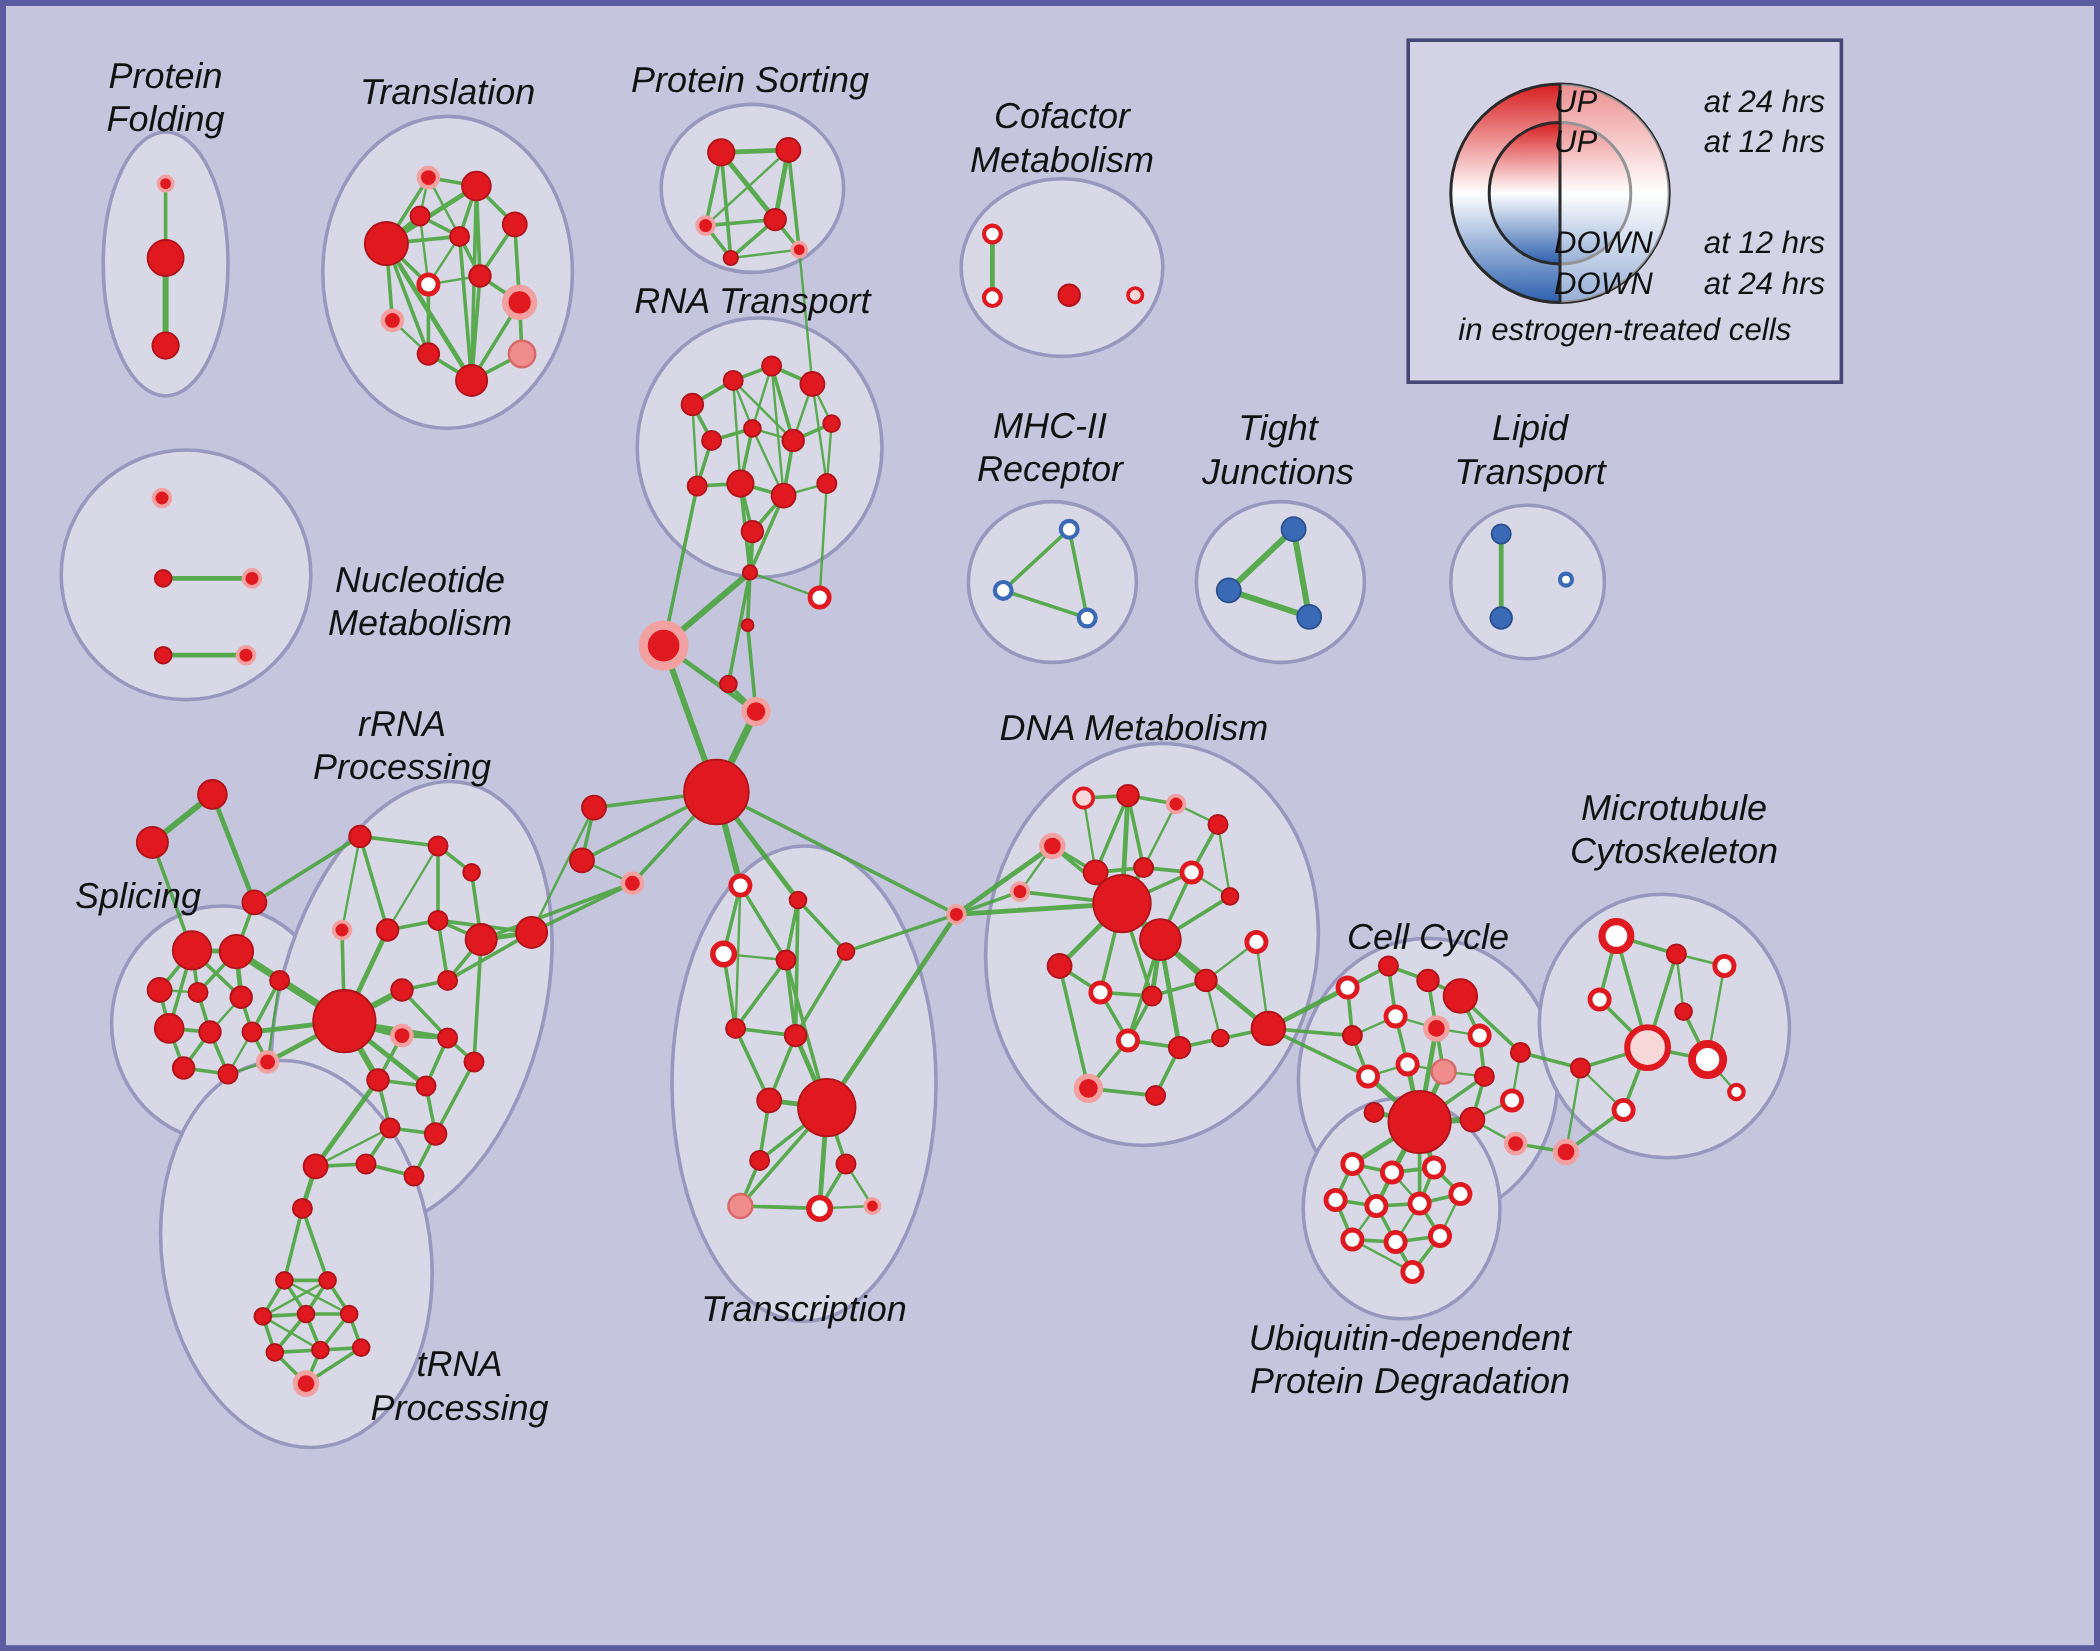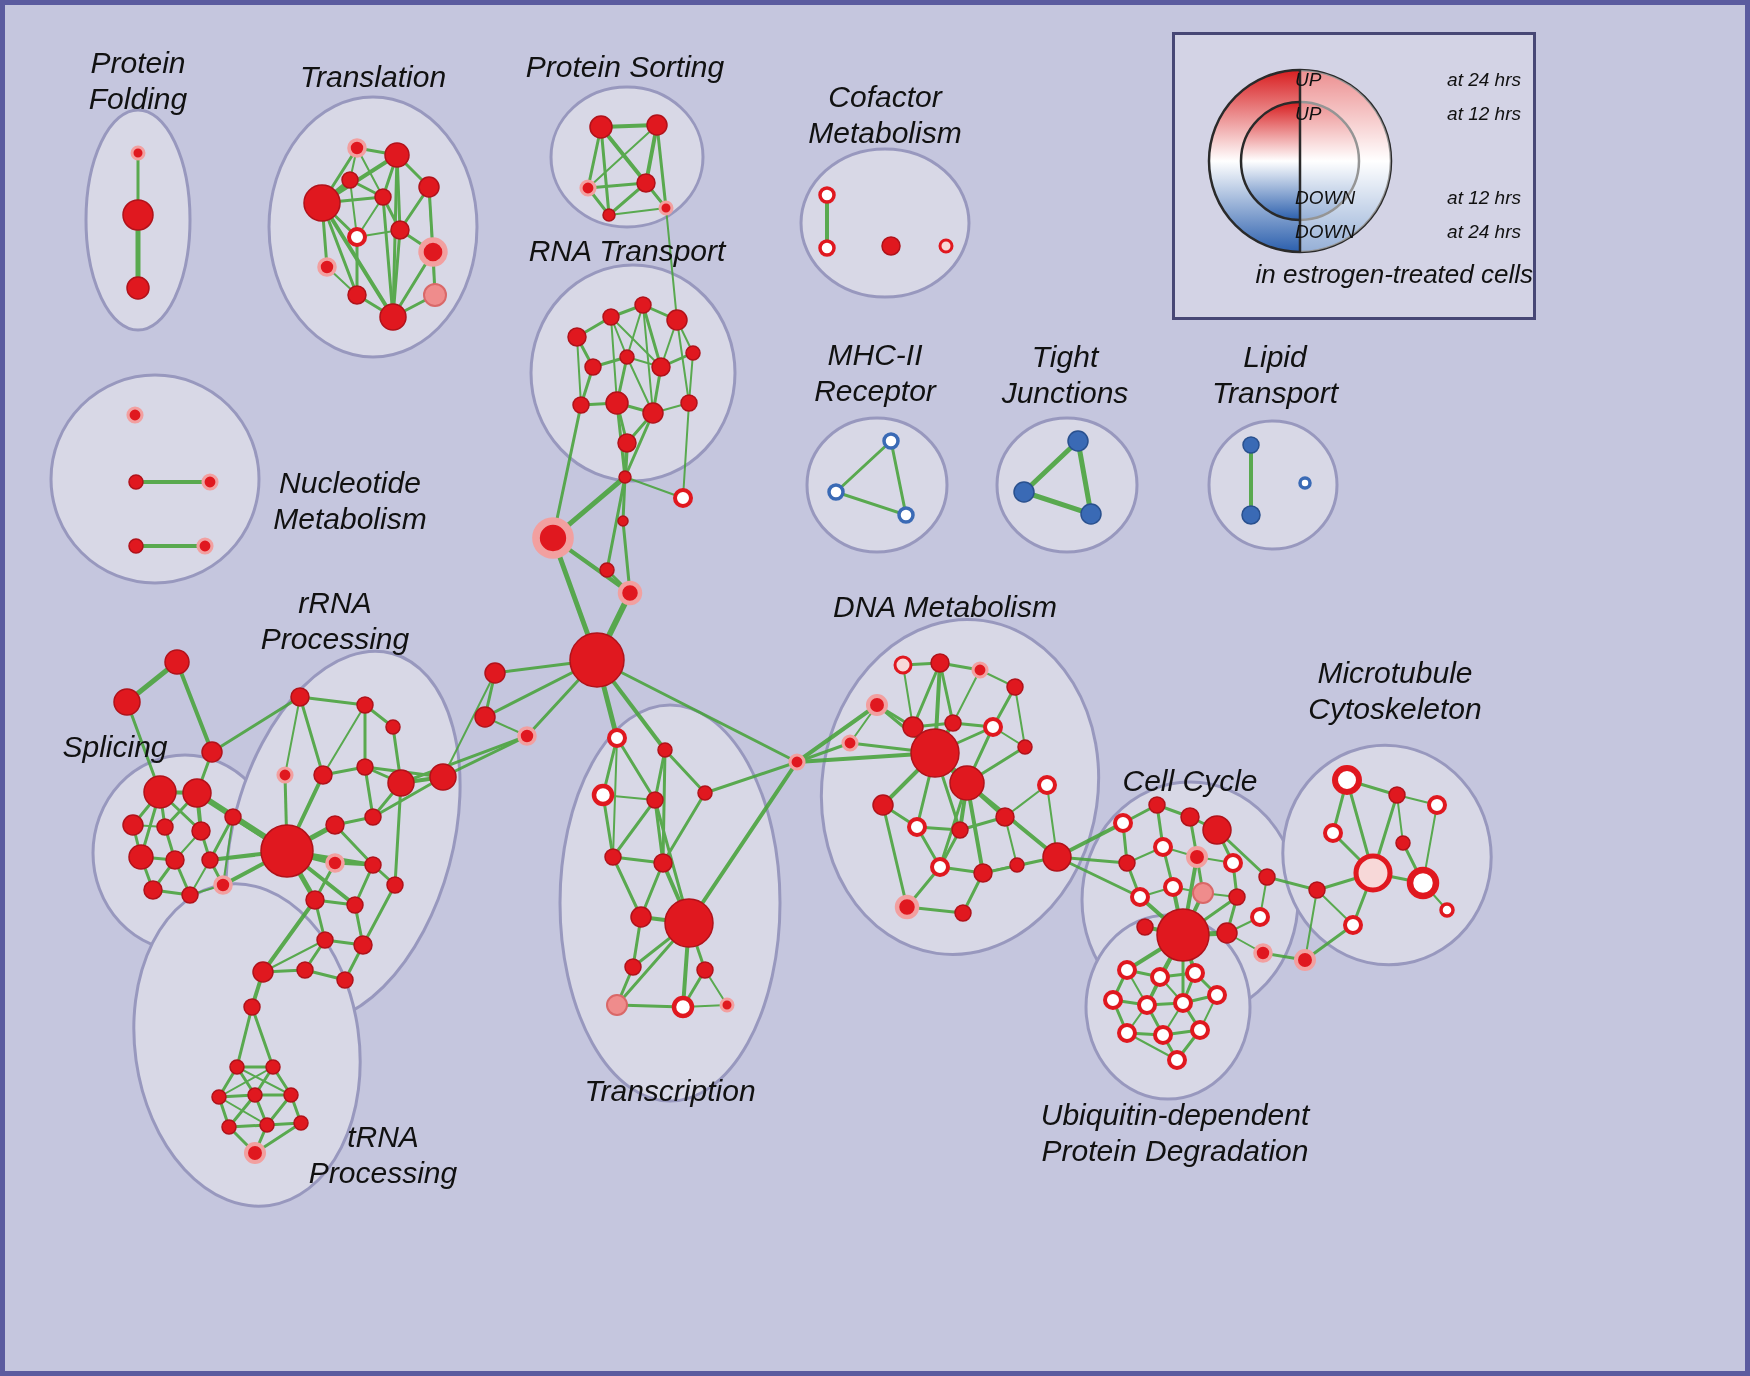--- a/index.html
+++ b/index.html
@@ -15,24 +15,24 @@
   }
   #net-svg{position:absolute;left:0;top:0;width:1740px;height:1366px;}
   .legend{
     position:absolute;left:1167px;top:27px;width:364px;height:288px;
     background:#d3d3e5;border:3px solid #474775;box-sizing:border-box;
   }
   .legend-circle{position:absolute;left:10px;top:8px;}
   .lrow{
     position:absolute;left:120px;right:12px;
     display:flex;justify-content:space-between;
-    font-size:19px;color:#111;white-space:nowrap;
+    font-size:26px;color:#111;white-space:nowrap;
   }
   .lnote{
-    position:absolute;left:0;right:0;text-align:right;
+    position:absolute;left:0;right:0;text-align:center;
     font-size:26px;color:#111;
   }
 </style>
 </head>
 <body>
 
 <div class="page">
 
   <svg id="net-svg" viewBox="0 0 1740 1366">
       <g>

